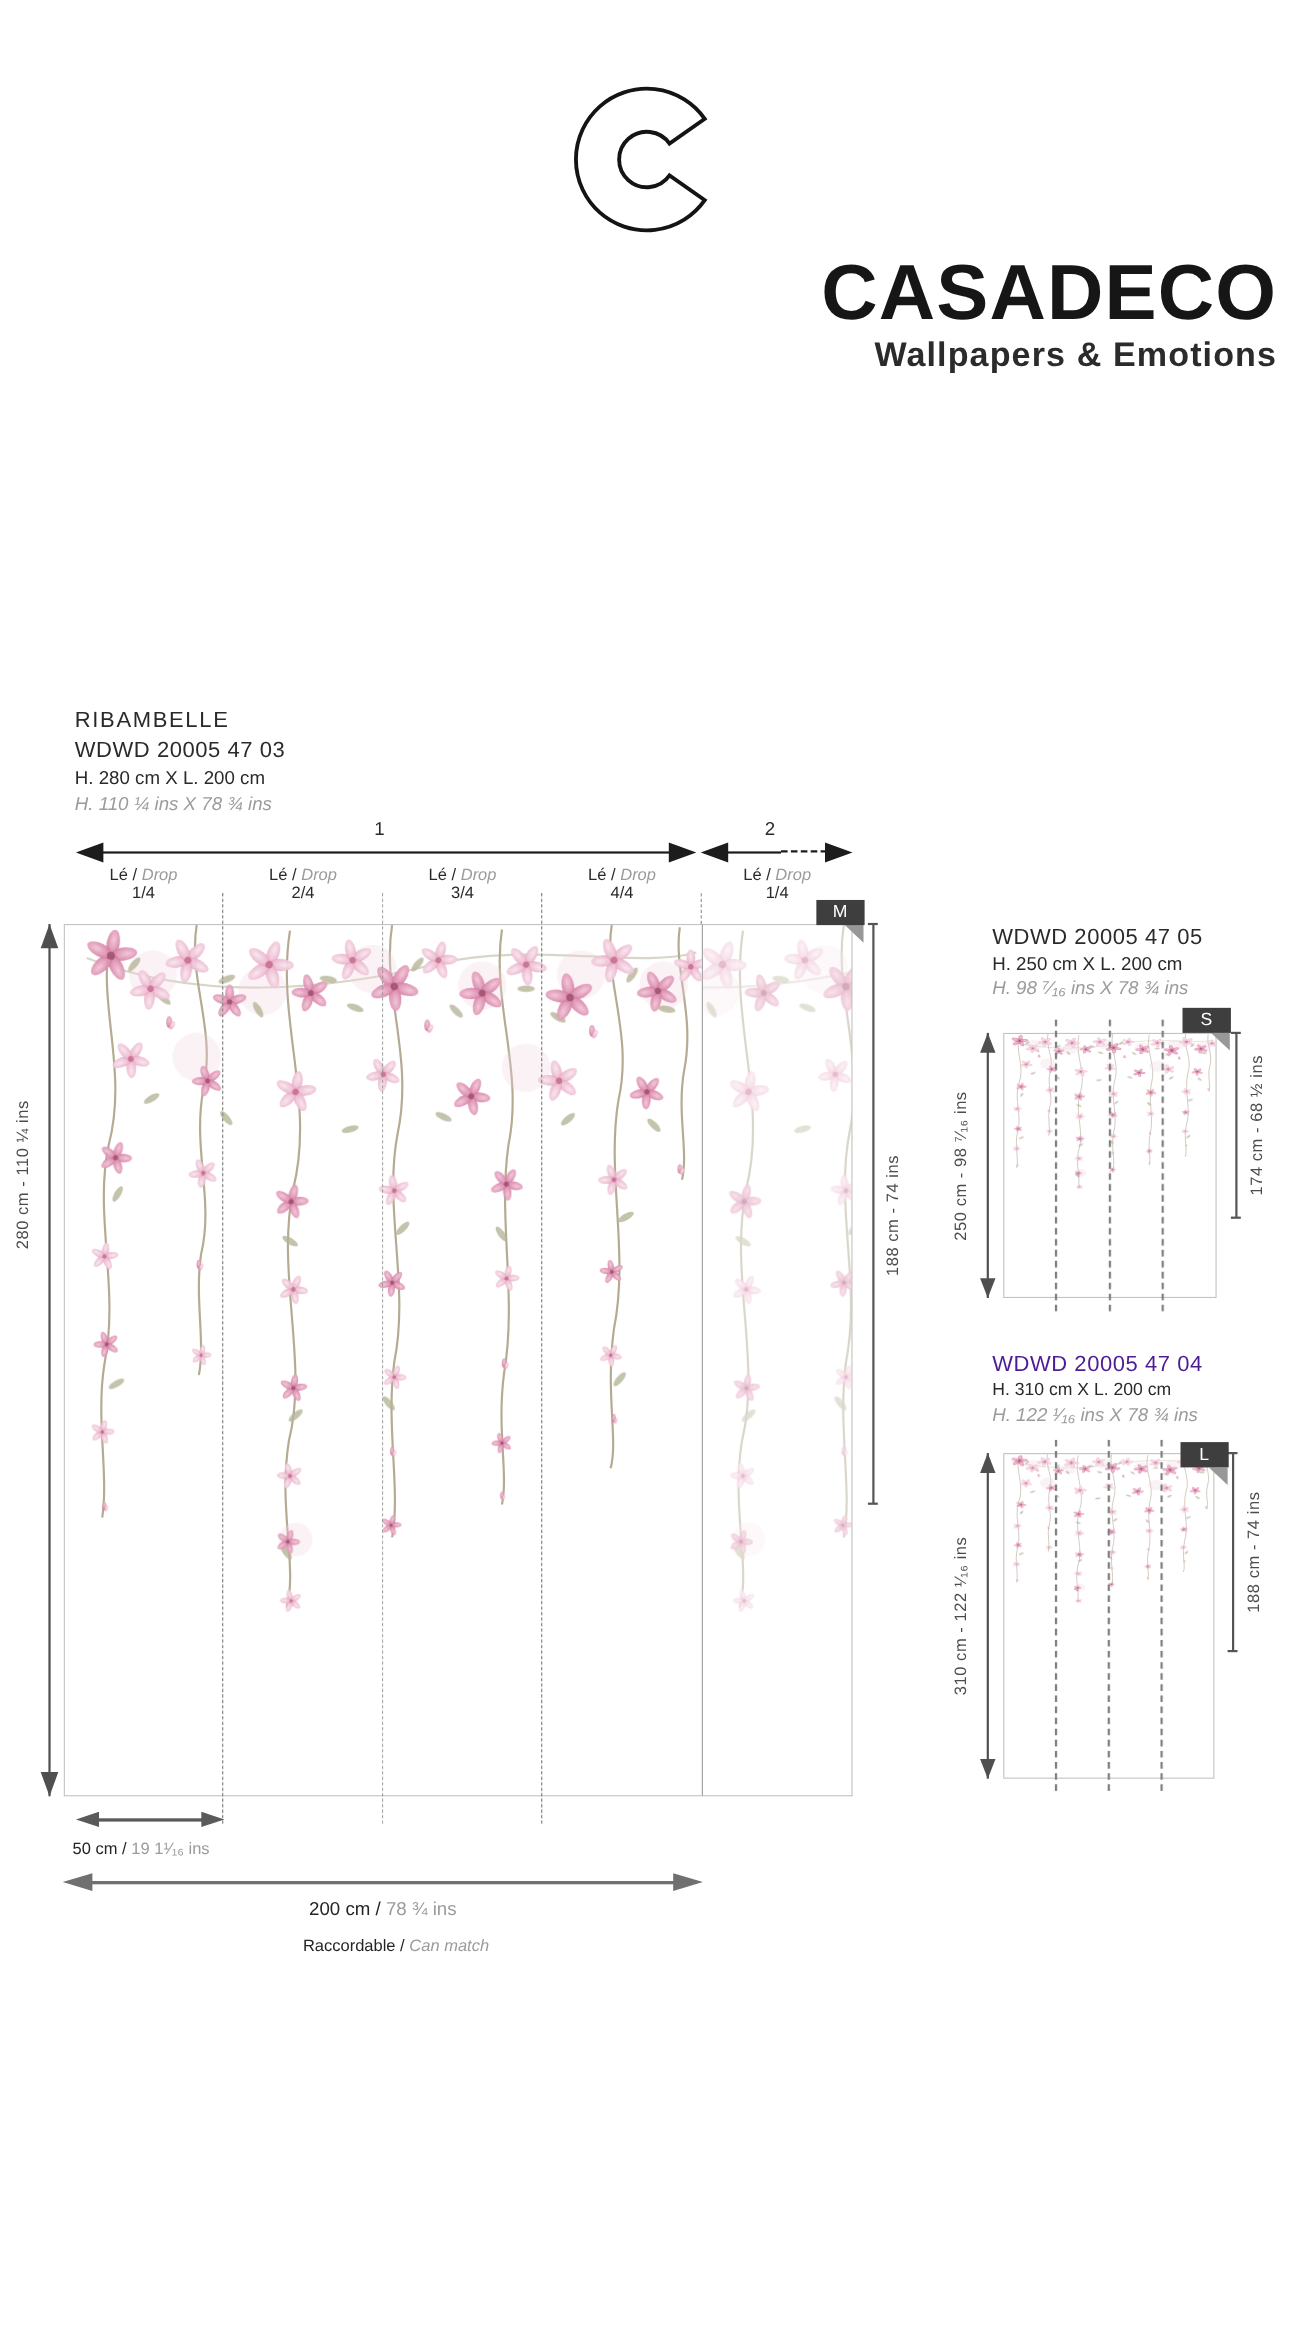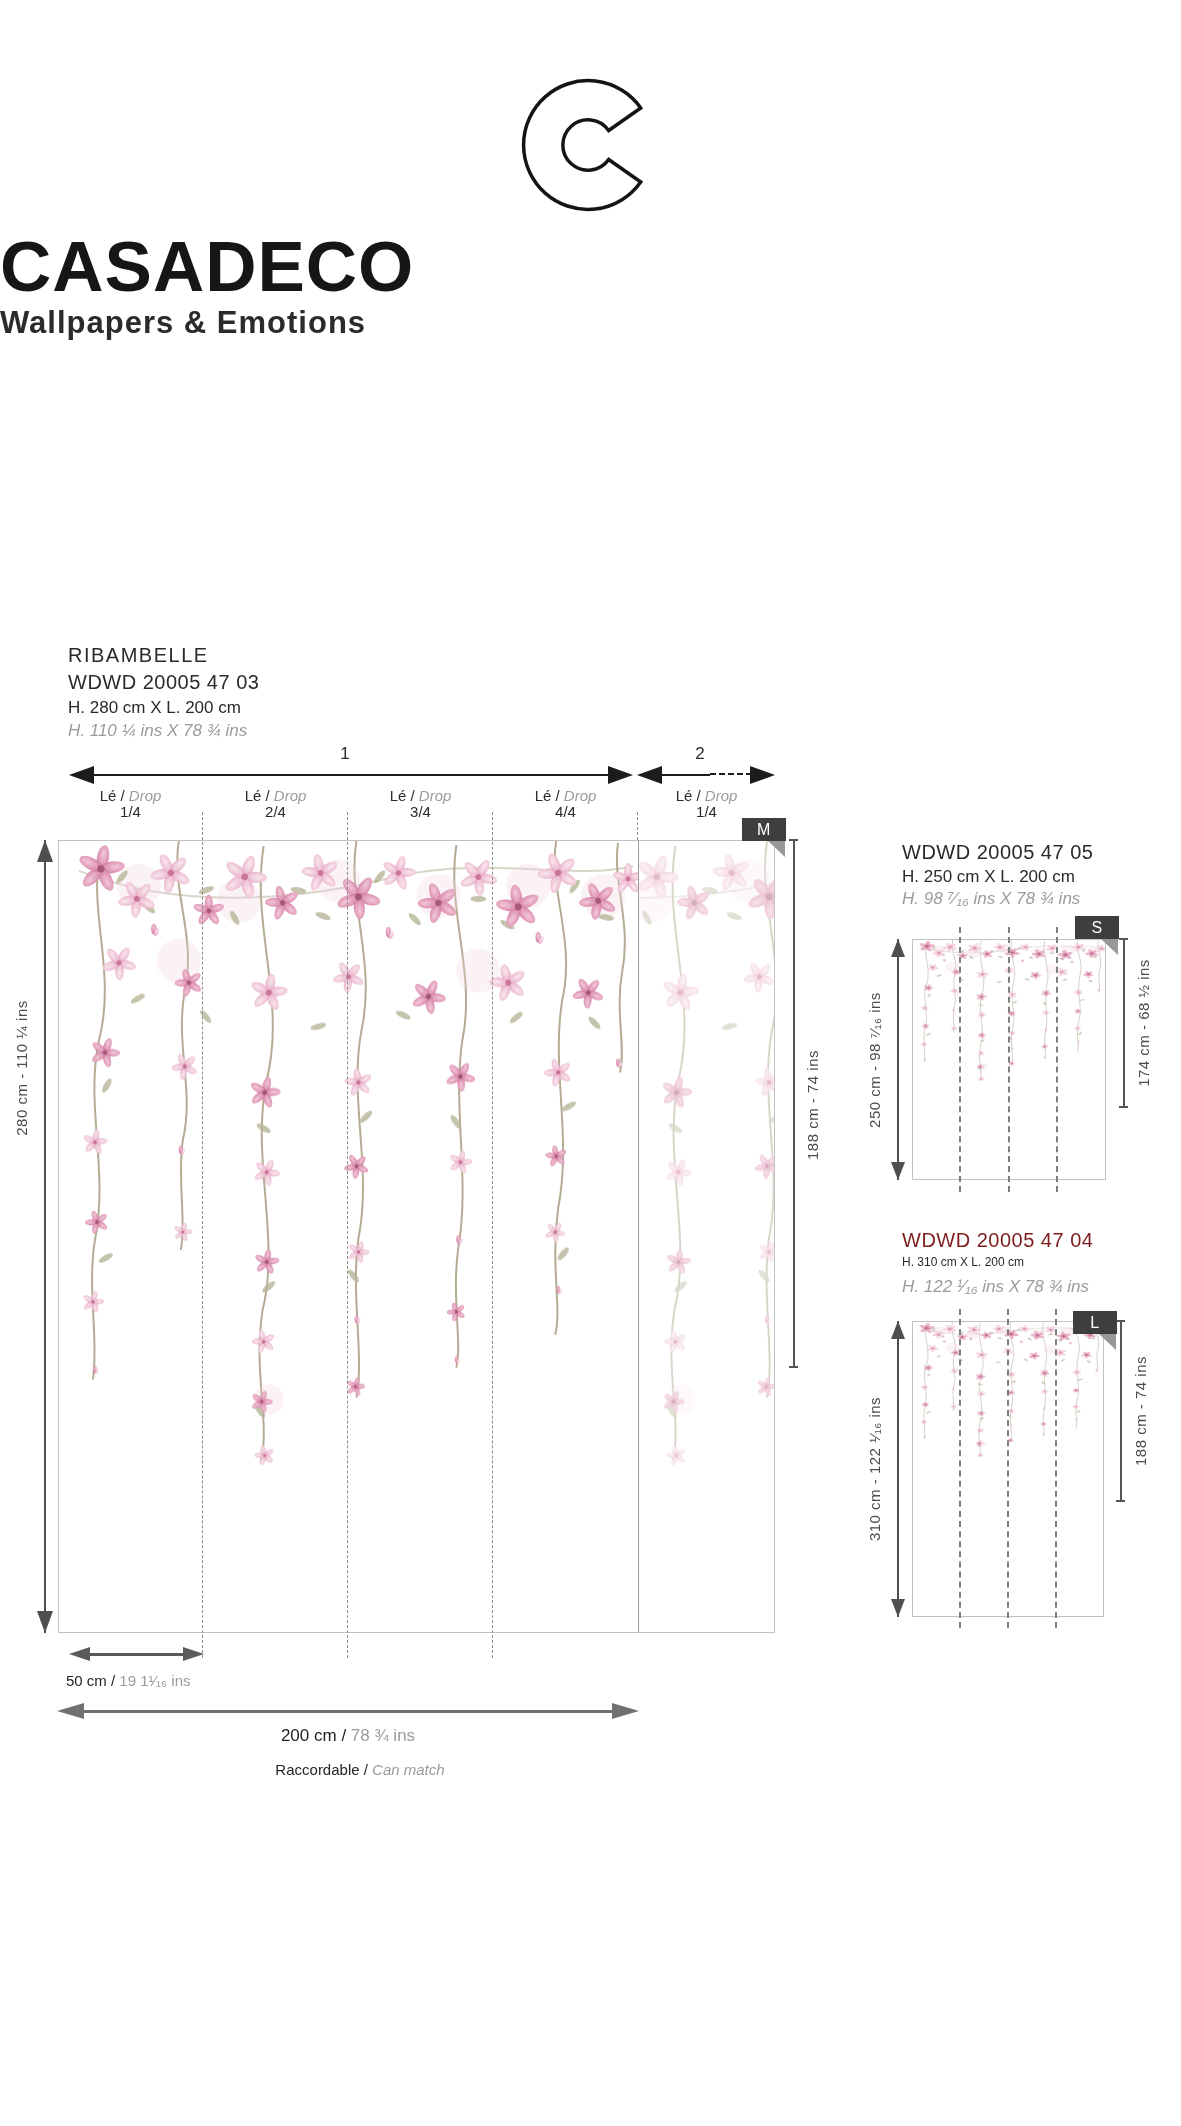--- a/index.html
+++ b/index.html
@@ -2,21 +2,21 @@
 <html><head>
 <meta charset="utf-8">
 <style>
   html,body{margin:0;padding:0;background:#fff;}
   .page{position:relative;width:1181px;height:2126px;background:#fff;overflow:hidden;
         font-family:"Liberation Sans","DejaVu Sans",sans-serif;color:#222;}
   .abs{position:absolute;}
   .t-dark{color:#242424;}
   .g{color:#9b9b9b;}
   .gi{color:#9b9b9b;font-style:italic;}
-  .center{left:0;width:1161px;text-align:left;}
+  .center{left:0;width:1161px;text-align:right;}
   .brand-name{top:231px;font-size:71px;font-weight:700;letter-spacing:1px;color:#161616;line-height:1;}
   .tagline{top:306px;font-size:31px;font-weight:700;letter-spacing:1px;color:#2b2b2b;line-height:1.1;}
   .category{left:68px;top:575px;font-size:29px;font-weight:400;color:#2a2a2a;}
   .prod{left:68px;line-height:1;}
   .prod.l1{top:645px;font-size:20px;letter-spacing:1.5px;color:#2a2a2a;}
   .prod.l2{top:672px;font-size:20px;letter-spacing:.5px;color:#2a2a2a;}
   .prod.l3{top:699px;font-size:17px;color:#2a2a2a;}
   .prod.l4{top:722px;font-size:17px;}
   .hline{position:absolute;background:#1c1c1c;}
   .tri{position:absolute;width:0;height:0;}
@@ -308,22 +308,22 @@
     <div class="tri" style="left:891px;top:1162px;border-left:7px solid transparent;border-right:7px solid transparent;border-top:18px solid #4f4f4f"></div>
   </div>
   <div class="vlabel" style="left:874px;top:1060px">250 cm - 98 ⁷⁄₁₆ ins</div>
   <div>
     <div class="abs" style="left:1123px;top:939px;width:1.5px;height:168px;background:#555"></div>
     <div class="tickh" style="left:1119px;top:938px"></div>
     <div class="tickh" style="left:1119px;top:1106px"></div>
   </div>
   <div class="vlabel" style="left:1143px;top:1023px">174 cm - 68 ½ ins</div>
 
-  <div class="abs" style="left:902px;top:1229px;font-size:20px;letter-spacing:.5px;color:#7f1d1d">WDWD 20005 47 04</div>
-  <div class="abs" style="left:902px;top:1255px;font-size:12px;color:#2a2a2a">H. 310 cm X L. 200 cm</div>
+  <div class="abs" style="left:902px;top:1229px;font-size:20px;letter-spacing:.5px;color:#4c1d95">WDWD 20005 47 04</div>
+  <div class="abs" style="left:902px;top:1255px;font-size:16px;color:#2a2a2a">H. 310 cm X L. 200 cm</div>
   <div class="abs gi" style="left:902px;top:1277px;font-size:17px">H. 122 ¹⁄₁₆ ins X 78 ¾ ins</div>
   <div class="badge" style="left:1073px;top:1311px">L</div>
   <div class="fold" style="left:1099px;top:1334px"></div>
   <div class="panel" style="left:912px;top:1321px;width:192px;height:296px">
     <svg class="art" viewBox="0 0 580 1360" preserveAspectRatio="none">
         <use href="#flora"></use>
       </svg>
   </div>
   <div class="vdash bold" style="left:959px;top:1309px;height:319px"></div>
   <div class="vdash bold" style="left:1007px;top:1309px;height:319px"></div>

